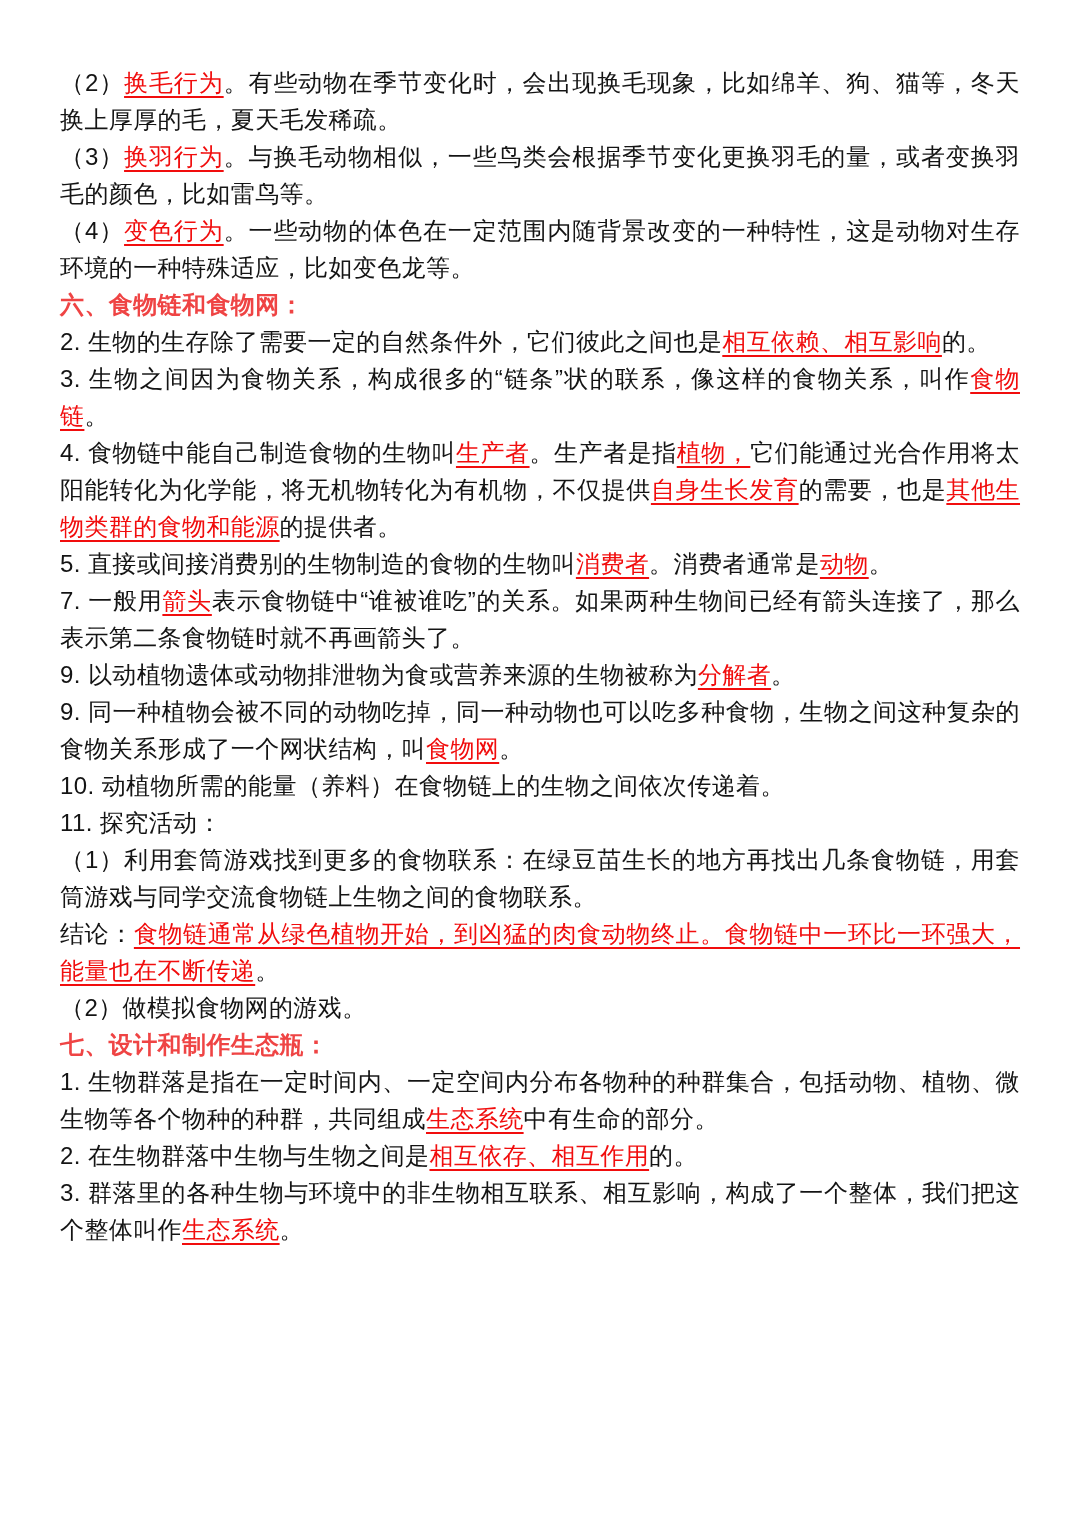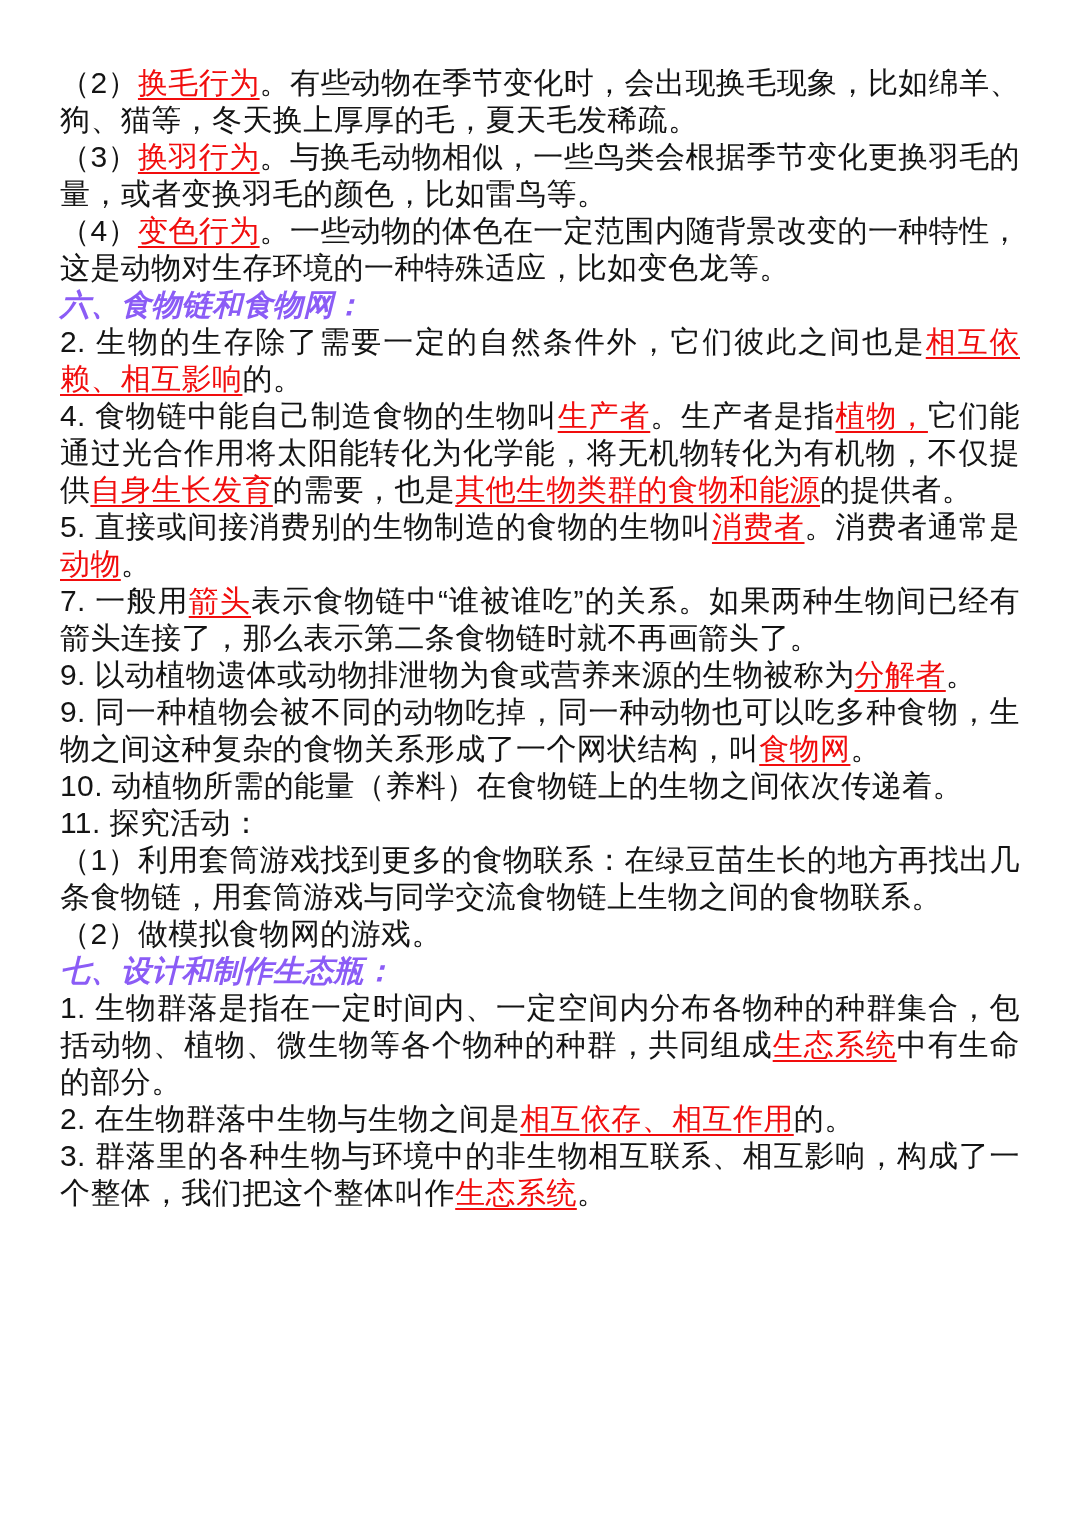--- a/index.html
+++ b/index.html
@@ -14,58 +14,59 @@
   }
   .page {
     width: 1080px;
     min-height: 1528px;
     padding: 64px 60px 80px 60px;
     position: relative;
     background: #ffffff;
   }
   .content p {
     margin: 0;
-    font-size: 30px;
+    font-size: 24px;
     line-height: 37px;
     color: #141414;
     text-align: justify;
     letter-spacing: 0.4px;
     word-break: break-all;
   }
   .content p.heading {
     font-weight: bold;
-    color: #8b5cf6;
-    font-style: italic;
+    color: #ef4444;
   }
   .hl {
     color: #f10d0d;
     text-decoration: underline;
     text-decoration-color: #f10d0d;
     text-underline-offset: 5px;
     text-decoration-thickness: 2px;
   }
 </style>
 </head>
 <body>
 
 <div class="page">
   <div class="content">
       <p class="body"><span>（2）</span><span class="hl">换毛行为</span><span>。有些动物在季节变化时，会出现换毛现象，比如绵羊、狗、猫等，冬天换上厚厚的毛，夏天毛发稀疏。</span></p>
       <p class="body"><span>（3）</span><span class="hl">换羽行为</span><span>。与换毛动物相似，一些鸟类会根据季节变化更换羽毛的量，或者变换羽毛的颜色，比如雷鸟等。</span></p>
       <p class="body"><span>（4）</span><span class="hl">变色行为</span><span>。一些动物的体色在一定范围内随背景改变的一种特性，这是动物对生存环境的一种特殊适应，比如变色龙等。</span></p>
       <p class="heading"><span>六、食物链和食物网：</span></p>
       <p class="body"><span>2. 生物的生存除了需要一定的自然条件外，它们彼此之间也是</span><span class="hl">相互依赖、相互影响</span><span>的。</span></p>
+      <p class="body"><span>3. 生物之间因为食物关系，构成很多的“链条”状的联系，像这样的食物关系，叫作</span><span class="hl">食物链</span><span>。</span></p>
       <p class="body"><span>4. 食物链中能自己制造食物的生物叫</span><span class="hl">生产者</span><span>。生产者是指</span><span class="hl">植物，</span><span>它们能通过光合作用将太阳能转化为化学能，将无机物转化为有机物，不仅提供</span><span class="hl">自身生长发育</span><span>的需要，也是</span><span class="hl">其他生物类群的食物和能源</span><span>的提供者。</span></p>
       <p class="body"><span>5. 直接或间接消费别的生物制造的食物的生物叫</span><span class="hl">消费者</span><span>。消费者通常是</span><span class="hl">动物</span><span>。</span></p>
       <p class="body"><span>7. 一般用</span><span class="hl">箭头</span><span>表示食物链中“谁被谁吃”的关系。如果两种生物间已经有箭头连接了，那么表示第二条食物链时就不再画箭头了。</span></p>
       <p class="body"><span>9. 以动植物遗体或动物排泄物为食或营养来源的生物被称为</span><span class="hl">分解者</span><span>。</span></p>
       <p class="body"><span>9. 同一种植物会被不同的动物吃掉，同一种动物也可以吃多种食物，生物之间这种复杂的食物关系形成了一个网状结构，叫</span><span class="hl">食物网</span><span>。</span></p>
       <p class="body"><span>10. 动植物所需的能量（养料）在食物链上的生物之间依次传递着。</span></p>
       <p class="body"><span>11. 探究活动：</span></p>
       <p class="body"><span>（1）利用套筒游戏找到更多的食物联系：在绿豆苗生长的地方再找出几条食物链，用套筒游戏与同学交流食物链上生物之间的食物联系。</span></p>
+      <p class="body"><span>结论：</span><span class="hl">食物链通常从绿色植物开始，到凶猛的肉食动物终止。食物链中一环比一环强大，能量也在不断传递</span><span>。</span></p>
       <p class="body"><span>（2）做模拟食物网的游戏。</span></p>
       <p class="heading"><span>七、设计和制作生态瓶：</span></p>
       <p class="body"><span>1. 生物群落是指在一定时间内、一定空间内分布各物种的种群集合，包括动物、植物、微生物等各个物种的种群，共同组成</span><span class="hl">生态系统</span><span>中有生命的部分。</span></p>
       <p class="body"><span>2. 在生物群落中生物与生物之间是</span><span class="hl">相互依存、相互作用</span><span>的。</span></p>
       <p class="body"><span>3. 群落里的各种生物与环境中的非生物相互联系、相互影响，构成了一个整体，我们把这个整体叫作</span><span class="hl">生态系统</span><span>。</span></p>
     </div>
 
 </div>
 
 </body></html>

